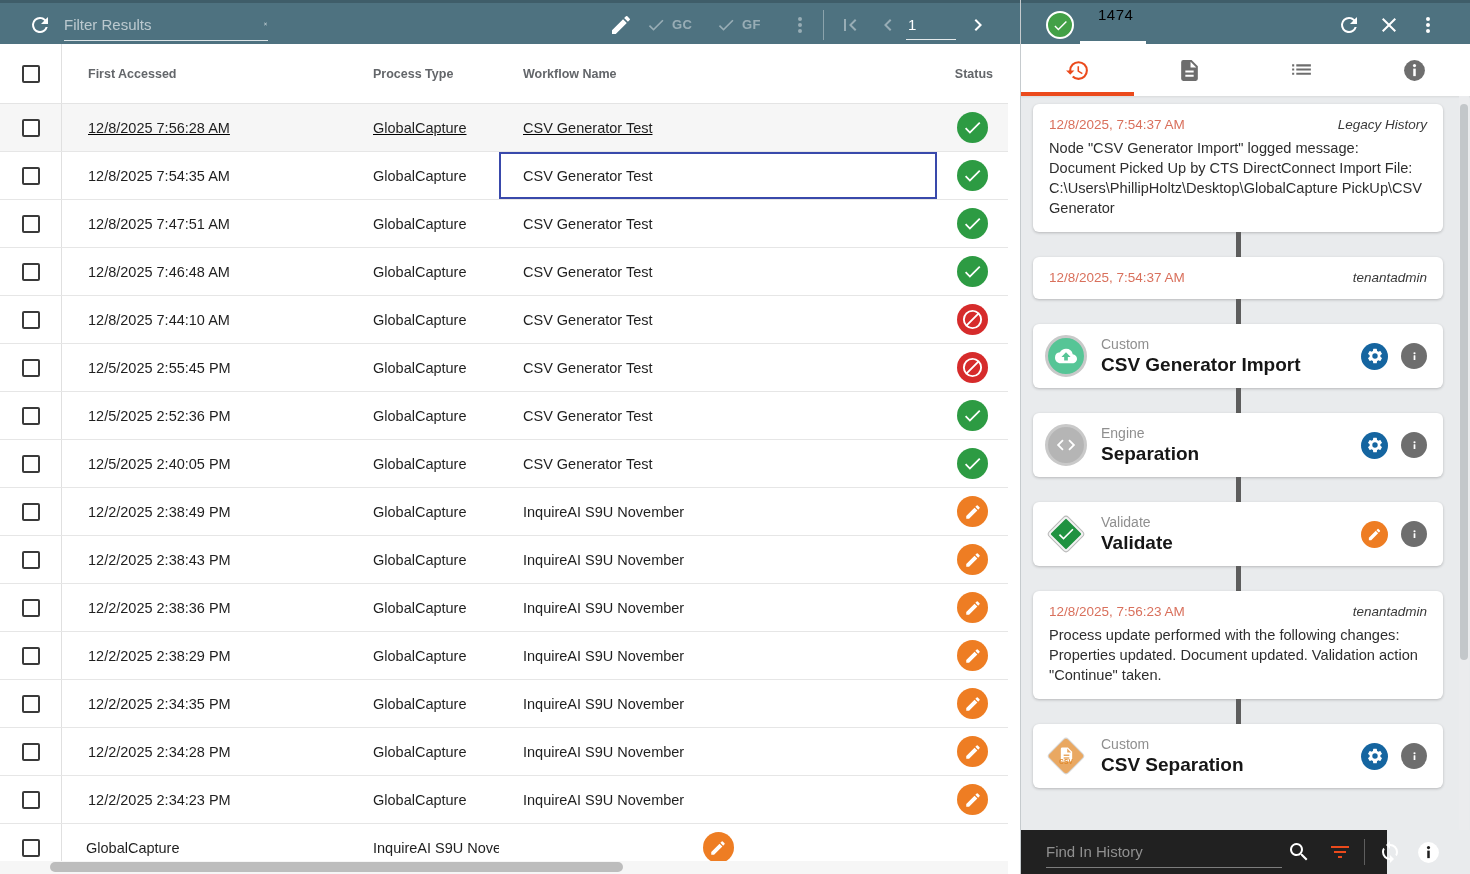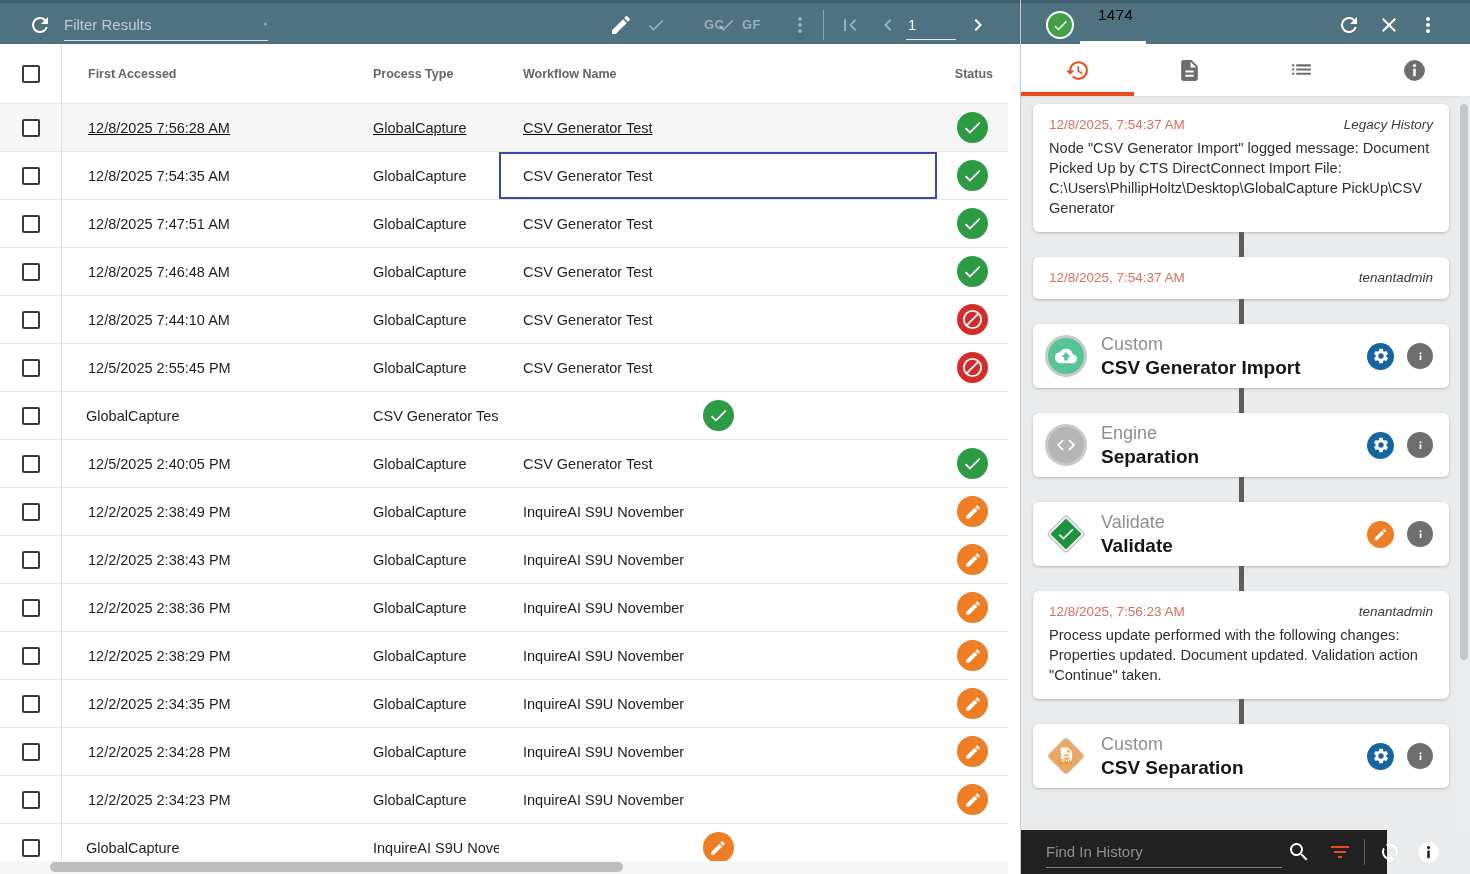--- a/index.html
+++ b/index.html
@@ -73,42 +73,42 @@
   .tab.active { color:var(--deep-orange); }
   .tab-indicator { position:absolute; bottom:0; left:0; width:113px; height:4px; background:var(--deep-orange); }
   .info-badge { display:inline-flex; width:25px; height:25px; color:#6e6e6e; }
   .info-badge svg { width:100%; height:100%; }
   .info-badge svg .bg { fill:currentColor; }
   .info-badge svg .ink { fill:#fff; }
   .info-badge.inverse { color:#fff; }
   .info-badge.inverse svg .ink { fill:#1e1e1e; }
 
   
-  #timeline { position:absolute; top:96px; left:0; width:450px; height:734px; padding:8px 22px 0 12px; overflow:hidden; }
+  #timeline { position:absolute; top:96px; left:0; width:450px; height:734px; padding:8px 28px 0 12px; overflow:hidden; }
   .card { background:#fff; border-radius:6px; box-shadow:0 1px 3px rgba(0,0,0,.22); }
   .ecard { padding:13px 16px 14px; }
   .ecard-head { display:flex; justify-content:space-between; align-items:baseline; }
   .etime { font-size:13.5px; color:var(--timestamp-salmon); }
   .eauthor { font-size:13.5px; font-style:italic; color:#3a3a3a; }
   .ebody { margin-top:6px; font-size:14.6px; line-height:20px; color:#2e2e2e; word-wrap:break-word; }
   .connector { width:5px; height:25px; background:#5d5d5d; margin:0 auto; }
   .ncard { height:64px; display:flex; align-items:center; padding:0 16px 0 12px; }
   .node-avatar { position:relative; width:42px; height:42px; flex:none; display:flex; align-items:center; justify-content:center; }
   .av-circle { width:42px; height:42px; border-radius:50%; border:3px solid #c9c9c9; display:flex; align-items:center; justify-content:center; }
   .av-circle svg { width:22px; height:22px; color:#fff; }
   .av-green { background:#56c596; }
   .av-gray { background:#b5b5b5; }
   .diamond { position:absolute; left:8px; top:8px; width:26px; height:26px; transform:rotate(45deg); border-radius:3px; }
   .d-green { background:#1f9240; border:2px solid #f2f2f2; box-shadow:0 0 0 1px #b9b9b9; }
   .d-orange { background:#e9a862; box-shadow:0 0 0 1px #d8d8d8; }
   .dcheck { position:absolute; width:20px; height:20px; left:11px; top:11px; }
   .ddoc { position:absolute; width:17px; height:17px; left:13px; top:11px; }
   .csv-tag { position:absolute; left:0; right:0; top:23px; text-align:center; font-size:6.5px; font-weight:800; color:#e08a2e; letter-spacing:.2px; }
   .ntxt { margin-left:14px; min-width:0; }
-  .ncat { font-size:18px; color:#8f8f8f; }
+  .ncat { font-size:14px; color:#8f8f8f; }
   .ntitle { font-size:19px; font-weight:700; color:#161616; margin-top:2px; white-space:nowrap; }
   .nactions { margin-left:auto; display:flex; align-items:center; gap:13px; }
   .node-btn { border:none; cursor:pointer; border-radius:50%; display:flex; align-items:center; justify-content:center; padding:0; }
   .node-btn.gear { width:27px; height:27px; background:var(--gear-blue); }
   .node-btn.gear svg { width:18px; height:18px; color:#fff; }
   .node-btn.pencil { width:27px; height:27px; background:var(--accent-orange); }
   .node-btn.pencil svg { width:15px; height:15px; color:#fff; }
   .node-btn.ninfo { width:26px; height:26px; background:#6e6e6e; }
   .node-btn.ninfo svg { width:15px; height:15px; }
 
@@ -148,21 +148,21 @@
       <button class="tb-ico" style="left:609px">
           <svg viewBox="0 0 24 24">
             <path d="M3 17.25V21h3.75L17.81 9.94l-3.75-3.75L3 17.25zM20.71 7.04a1 1 0 0 0 0-1.41l-2.34-2.34a1 1 0 0 0-1.41 0l-1.83 1.83 3.75 3.75 1.83-1.83z" fill="currentColor"></path>
           </svg>
         </button>
       <span class="tb-ico small muted" style="left:646px">
           <svg viewBox="0 0 24 24">
             <path d="M9 16.17 4.83 12l-1.42 1.41L9 19 21 7l-1.41-1.41z" fill="currentColor"></path>
           </svg>
         </span>
-      <span class="tb-label" style="left:704px">GC</span>
+      <span class="tb-label" style="left:672px">GC</span>
       <span class="tb-ico small muted" style="left:716px">
           <svg viewBox="0 0 24 24">
             <path d="M9 16.17 4.83 12l-1.42 1.41L9 19 21 7l-1.41-1.41z" fill="currentColor"></path>
           </svg>
         </span>
       <span class="tb-label" style="left:742px">GF</span>
       <button class="tb-ico muted" style="left:788px">
           <svg viewBox="0 0 24 24">
             <path d="M12 8a2 2 0 1 0-2-2 2 2 0 0 0 2 2zm0 2a2 2 0 1 0 2 2 2 2 0 0 0-2-2zm0 6a2 2 0 1 0 2 2 2 2 0 0 0-2-2z" fill="currentColor"></path>
           </svg>
@@ -286,20 +286,21 @@
               <svg viewBox="0 0 24 24">
                 <path d="M12 2a10 10 0 1 0 0 20 10 10 0 0 0 0-20zM4 12a8 8 0 0 1 8-8c1.85 0 3.55.63 4.9 1.69L5.69 16.9A7.87 7.87 0 0 1 4 12zm8 8a7.87 7.87 0 0 1-4.9-1.69L18.31 7.1A7.87 7.87 0 0 1 20 12a8 8 0 0 1-8 8z" fill="currentColor"></path>
               </svg>
             </span>
           </div>
         </div>
         <div class="trow">
           <div class="cb-cell">
             <span class="checkbox"></span>
           </div>
+          <div class="tcell c-date">12/5/2025 2:52:36 PM</div>
           <div class="tcell c-type">GlobalCapture</div>
           <div class="tcell c-wf">CSV Generator Test</div>
           <div class="tcell c-status">
             <span class="status-ico st-success">
               <svg viewBox="0 0 24 24">
                 <path d="M9 16.17 4.83 12l-1.42 1.41L9 19 21 7l-1.41-1.41z" fill="currentColor"></path>
               </svg>
             </span>
           </div>
         </div>

